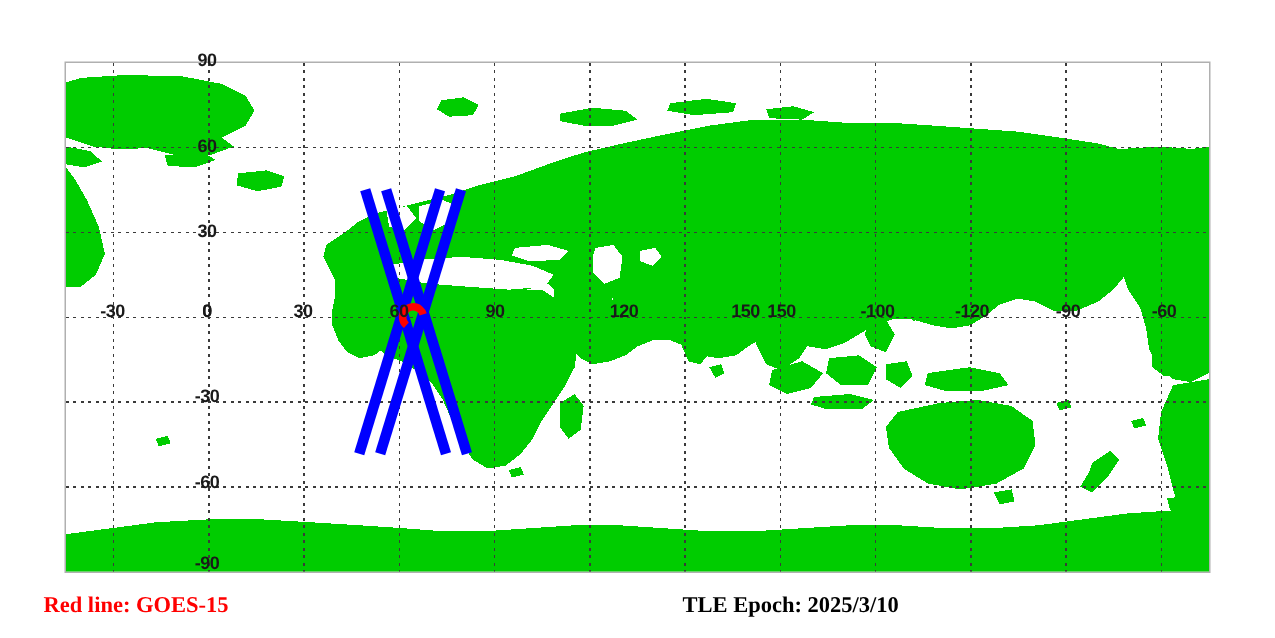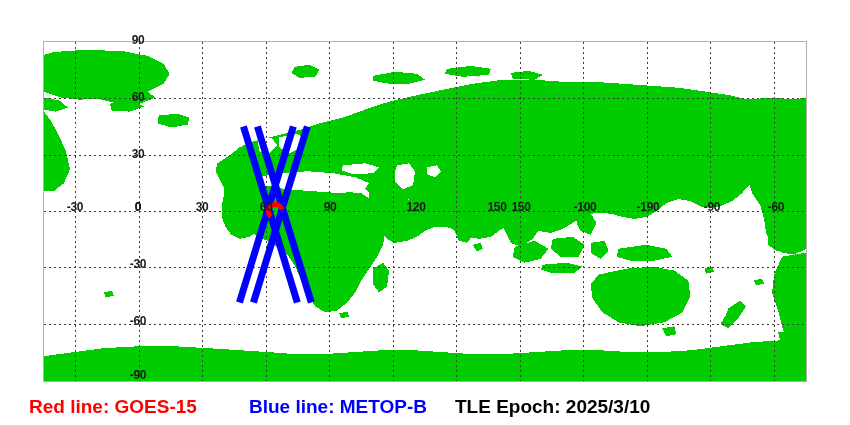--- a/index.html
+++ b/index.html
@@ -58,22 +58,22 @@
   
   #legend {
     position: absolute;
     left: 0;
     top: 392px;
     width: 850px;
     height: 30px;
   }
   .legend-item {
     position: absolute;
-    font-family: Liberation Sans, sans-serif;
-    font-size: 19px;
+    font-family: Liberation Serif, serif;
+    font-size: 15px;
     font-weight: bold;
     white-space: nowrap;
     line-height: 1;
   }
   #legend-red   { left: 29px;  top: 5px; color: #ff0000; }
   #legend-blue  { left: 249px; top: 5px; color: #0000ff; }
   #legend-epoch { left: 455px; top: 5px; color: #000000; }
 </style>
 </head>
 <body>
@@ -238,34 +238,33 @@
   <div>
     <span class="tick-label" style="left:75px;  top:207px;">-30</span>
     <span class="tick-label" style="left:138px; top:207px;">0</span>
     <span class="tick-label" style="left:202px; top:207px;">30</span>
     <span class="tick-label" style="left:266px; top:207px;">60</span>
     <span class="tick-label" style="left:330px; top:207px;">90</span>
     <span class="tick-label" style="left:416px; top:207px;">120</span>
     <span class="tick-label" style="left:457px; top:207px;margin-left:40px;">150</span>
     <span class="tick-label" style="left:521px; top:207px;">150</span>
     <span class="tick-label" style="left:585px; top:207px;">-100</span>
-    <span class="tick-label" style="left:648px; top:207px;">-190</span>
+    <span class="tick-label" style="left:648px; top:207px;">-120</span>
     <span class="tick-label" style="left:712px; top:207px;">-90</span>
     <span class="tick-label" style="left:776px; top:207px;">-60</span>
   </div>
 
   <div>
     <span class="tick-label" style="left:138px; top:40px;">90</span>
     <span class="tick-label" style="left:138px; top:97px;">60</span>
     <span class="tick-label" style="left:138px; top:154px;">30</span>
     <span class="tick-label" style="left:138px; top:207px;">0</span>
     <span class="tick-label" style="left:138px; top:264px;">-30</span>
     <span class="tick-label" style="left:138px; top:321px;">-60</span>
     <span class="tick-label" style="left:138px; top:375px;">-90</span>
   </div>
 
   <div id="legend">
     <span class="legend-item" id="legend-red">Red line: GOES-15</span>
-    <span class="legend-item" id="legend-blue">Blue line: METOP-B</span>
     <span class="legend-item" id="legend-epoch">TLE Epoch: 2025/3/10</span>
   </div>
 
 </div>
 
 </body></html>

